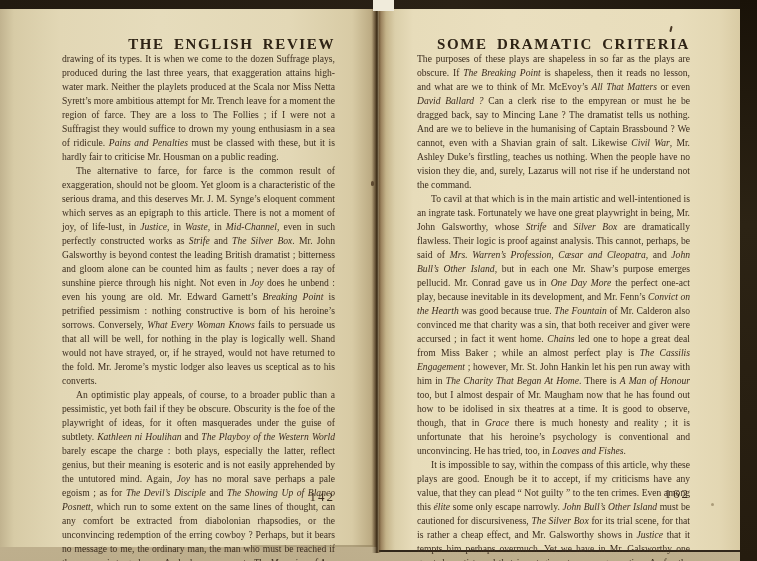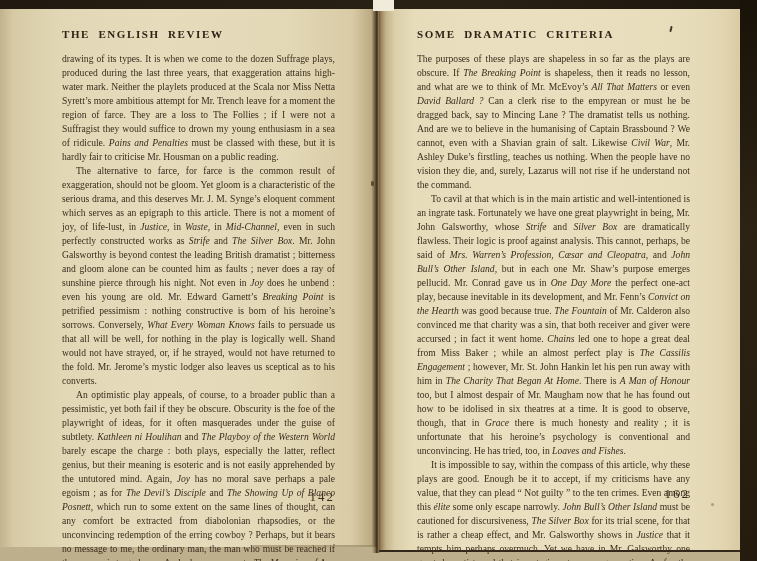--- a/index.html
+++ b/index.html
@@ -23,22 +23,22 @@
     position:absolute;left:372px;top:0;width:9px;height:553px;
     background:linear-gradient(90deg,rgba(58,43,24,0) 0%,rgba(58,43,24,.45) 35%,#3a2a15 55%,rgba(90,70,40,.5) 75%,rgba(90,70,40,0) 100%);
   }
   
   .top-band{position:absolute;left:0;top:0;width:757px;height:9px;background:linear-gradient(90deg,#221a10 0%,#2a2115 60%,#1d160d 100%);}
   .top-notch{position:absolute;left:373px;top:0;width:21px;height:11px;background:#f0ebdb;}
   .right-band{position:absolute;right:0;top:0;width:17px;height:561px;background:linear-gradient(180deg,#191208 0%,#2c2314 40%,#251c0f 100%);}
   .bottom-edge-left{position:absolute;left:252px;top:545px;width:122px;height:2px;background:#8d7c59;opacity:.55;border-radius:1px;}
   
   .header{
-    position:absolute;top:20px;width:273px;text-align:left;
-    font-weight:bold;font-size:11px;letter-spacing:1.6px;word-spacing:4px;
+    position:absolute;top:28px;width:273px;text-align:right;
+    font-weight:bold;font-size:15px;letter-spacing:1.6px;word-spacing:4px;
     color:#2e2315;white-space:nowrap;
   }
   .body{
     position:absolute;top:44px;width:273px;text-align:justify;
     font-size:9.6px;line-height:14px;color:#3b2c1e;
     letter-spacing:0px;
   }
   .body p{margin:0;text-indent:14px;}
   .body p.flush{text-indent:0;}
   .body i{}

